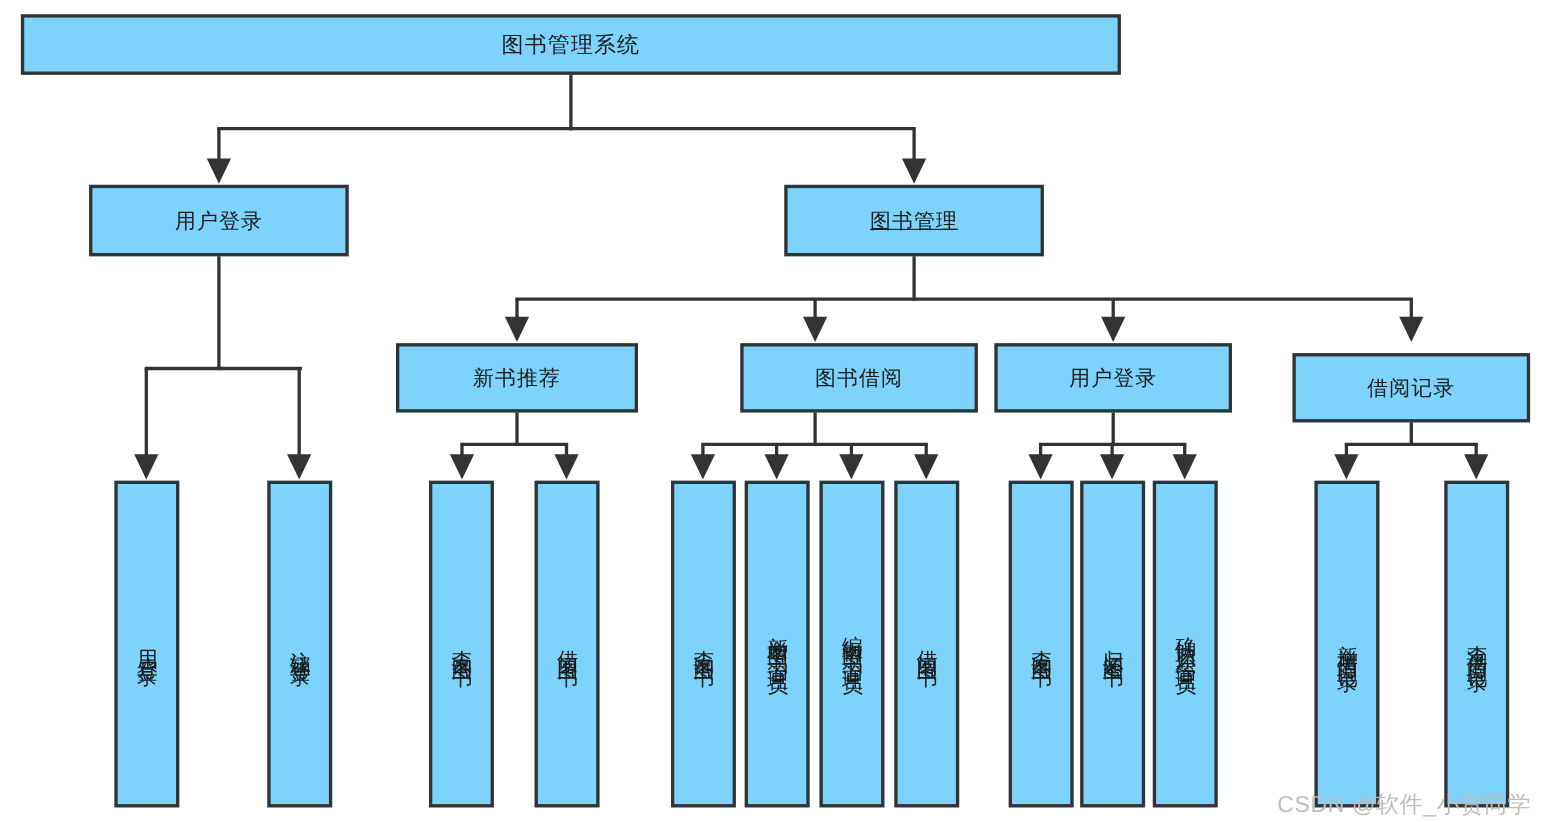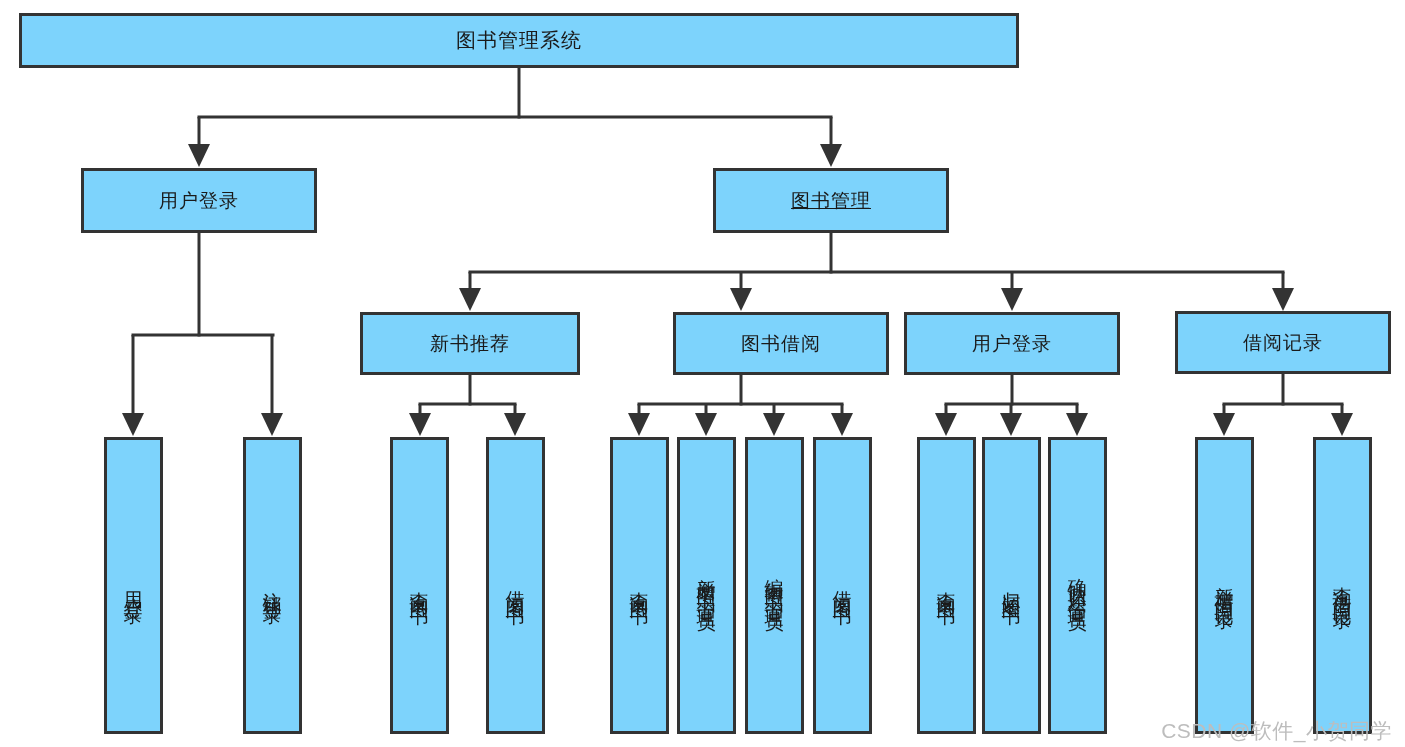--- a/index.html
+++ b/index.html
@@ -88,21 +88,21 @@
     </svg>
 
   <div class="node root" style="left:19px;top:13px;width:1000px;height:55px;">图书管理系统</div>
 
   <div class="node" style="left:81px;top:168px;width:236px;height:65px;">用户登录</div>
   <div class="node" style="left:713px;top:168px;width:236px;height:65px;text-decoration:underline;">图书管理</div>
 
   <div class="node" style="left:360px;top:312px;width:220px;height:63px;">新书推荐</div>
   <div class="node" style="left:633px;top:312px;width:216px;height:63px;margin-left:40px;">图书借阅</div>
   <div class="node" style="left:904px;top:312px;width:216px;height:63px;">用户登录</div>
-  <div class="node" style="left:1175px;top:311px;width:216px;height:63px;">借阅记录</div>
+  <div class="node" style="left:1175px;top:321px;width:216px;height:63px;">借阅记录</div>
 
   <div class="node vbox" style="left:104px;top:437px;width:59px;height:297px;">用户登录</div>
   <div class="node vbox" style="left:243px;top:437px;width:59px;height:297px;">注销登录</div>
 
   <div class="node vbox" style="left:390px;top:437px;width:59px;height:297px;">查询图书</div>
   <div class="node vbox" style="left:486px;top:437px;width:59px;height:297px;">借阅图书</div>
 
   <div class="node vbox" style="left:610px;top:437px;width:59px;height:297px;">查询图书</div>
   <div class="node vbox" style="left:677px;top:437px;width:59px;height:297px;">新增图书（管理员）</div>
   <div class="node vbox" style="left:745px;top:437px;width:59px;height:297px;">编辑图书（管理员）</div>

